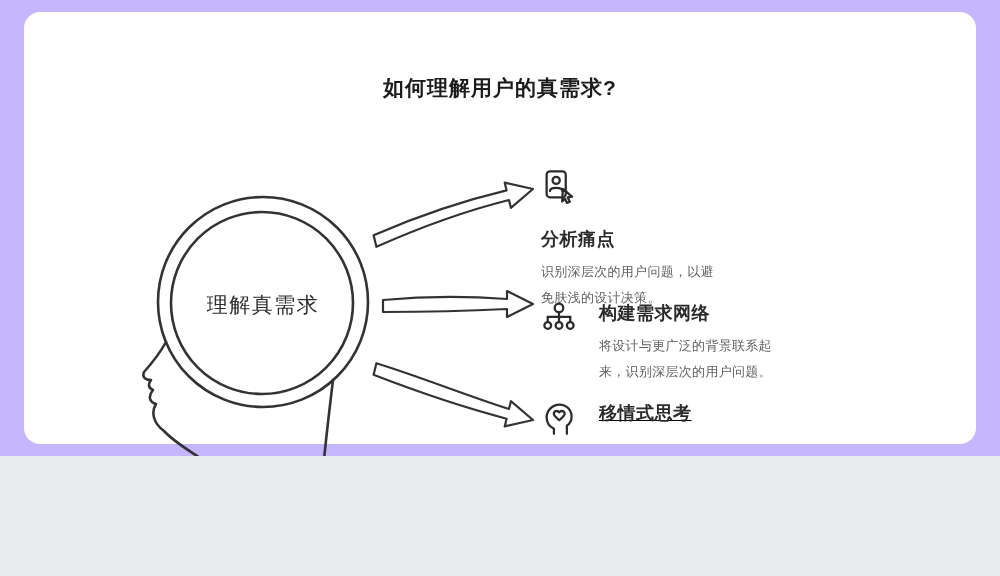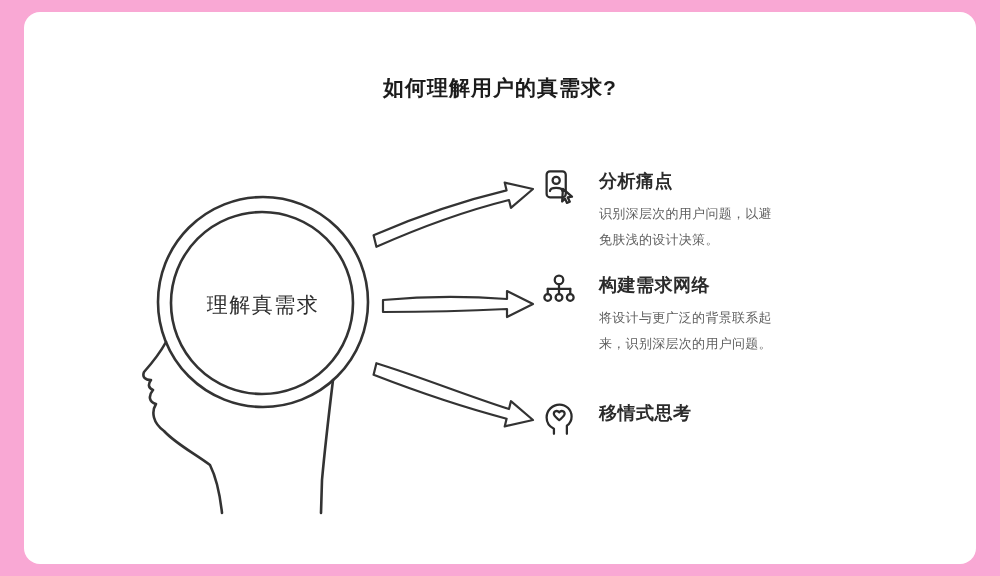--- a/index.html
+++ b/index.html
@@ -4,22 +4,22 @@
 <style>
   html, body {
     margin: 0;
     padding: 0;
     background: #e9ebee;
     font-family: "Liberation Sans", "DejaVu Sans", sans-serif;
   }
   .stage {
     position: relative;
     width: 1000px;
-    height: 576px;
-    background: #f9a8d4;
+    height: 456px;
+    background: #c4b5fd;
     overflow: hidden;
   }
   .card {
     position: absolute;
     left: 24px;
     top: 12px;
     right: 24px;
     bottom: 12px;
     background: #ffffff;
     border-radius: 16px;
@@ -71,23 +71,23 @@
     stroke: #333333;
     stroke-width: 2.2;
     stroke-linejoin: round;
   }
   .item {
     position: absolute;
     display: flex;
     gap: 22px;
     align-items: flex-start;
   }
-  .item1 { left: 541px; top: 168px; }
-  .item2 { left: 541px; top: 272px; }
-  .item3 { left: 541px; top: 400px; }
+  .item1 { left: 541px; top: 168px; flex-direction: column; }
+  .item2 { left: 541px; top: 300px; }
+  .item3 { left: 541px; top: 400px; text-decoration: underline; }
   .item-icon {
     width: 36px;
     height: 36px;
     flex: 0 0 36px;
   }
   .item-icon svg {
     width: 36px;
     height: 36px;
   }
   .item-icon svg * {

